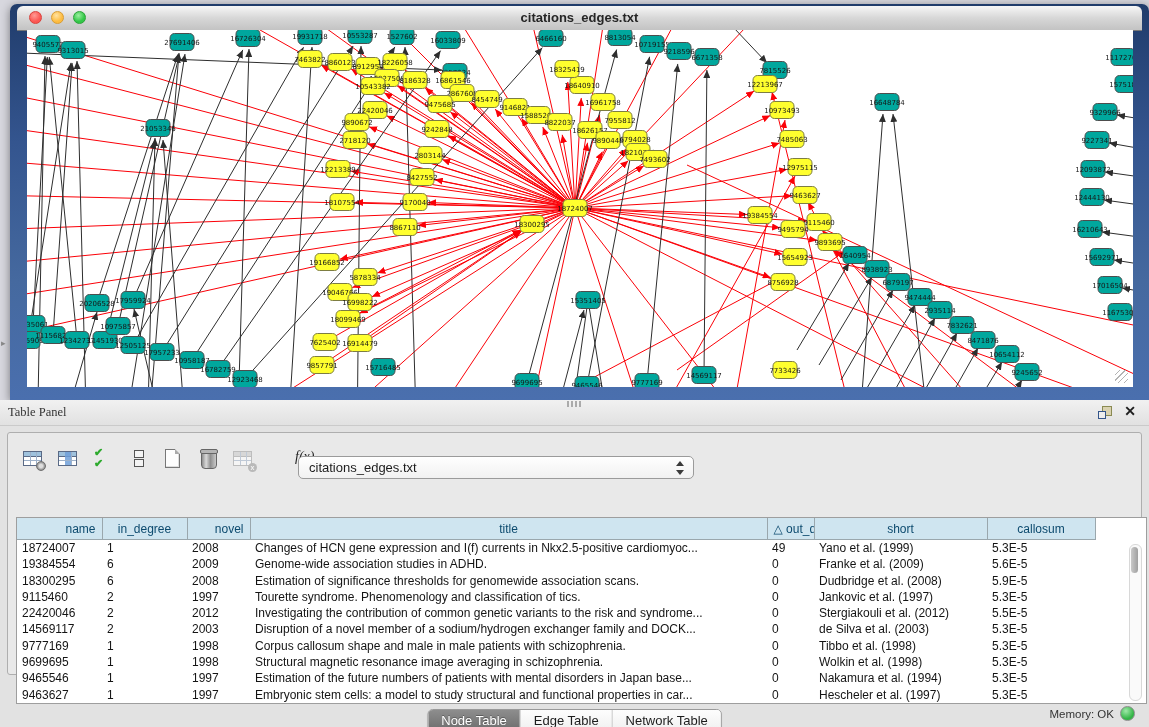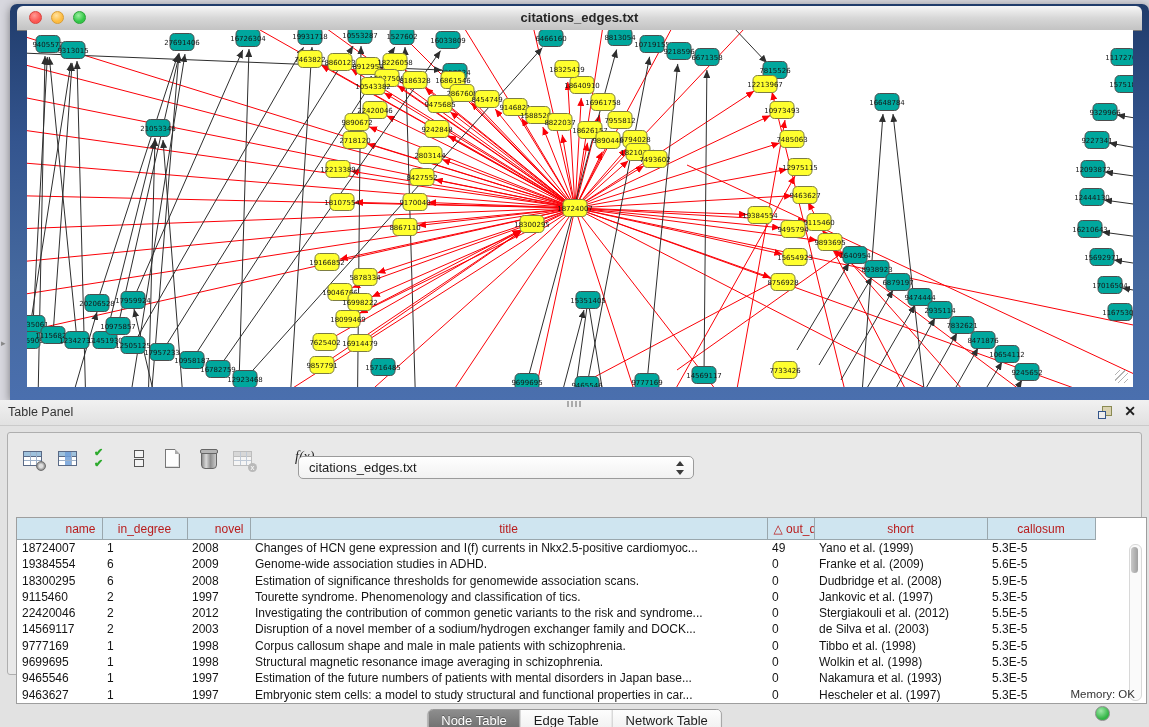--- a/index.html
+++ b/index.html
@@ -21,21 +21,21 @@
     font-size:13px;font-weight:600;color:#262626;}
   .canvas{position:absolute;left:17px;top:26px;width:1106px;height:357px;background:#fff;overflow:hidden;}
   .canvas svg{position:absolute;left:0;top:0;}
   .grip{position:absolute;right:5px;bottom:4px;width:13px;height:13px;
     background:repeating-linear-gradient(135deg,transparent 0 3px,#b3b3b3 3px 4px);}
   .collapsed-arrow{position:absolute;left:1px;top:338px;font-size:9px;color:#8a8a8a;}
   
   .table-panel{position:absolute;left:0;top:400px;width:1149px;height:327px;background:#e2e2e2;}
   .tp-header{position:absolute;left:0;top:0;right:0;height:25px;
     background:linear-gradient(#f1f1f1,#e1e1e1);border-bottom:1px solid #cacaca;}
-  .tp-title{position:absolute;left:8px;top:0;line-height:25px;font-size:12.5px;color:#333;}
+  .tp-title{position:absolute;left:8px;top:0;line-height:25px;font-size:12.5px;color:#333;font-family:Liberation Serif, serif;}
   .float-ic{position:absolute;right:38px;top:6px;width:13px;height:13px;}
   .float-ic .sq1{position:absolute;left:4px;top:0;width:8px;height:8px;border:1px solid #8a8a52;background:#d9d2b0;}
   .float-ic .sq2{position:absolute;left:0;top:5px;width:6px;height:6px;border:1px solid #33558a;background:#eee;}
   .close-ic{position:absolute;right:13px;top:3px;font-size:14px;font-weight:bold;color:#1d1d1d;cursor:default;}
   .tp-box{position:absolute;left:7px;top:32px;width:1133px;height:241px;
     background:#e9e9e9;border:1px solid #aeaeae;border-radius:3px;}
   
   .toolbar{position:absolute;left:12px;top:10px;height:30px;display:flex;align-items:center;gap:8px;}
   .tbtn{width:27px;height:27px;position:relative;display:inline-block;}
   .mini-table{position:absolute;left:3px;top:6px;width:19px;height:15px;background:#fff;
@@ -70,38 +70,38 @@
   .combo .val{position:absolute;left:10px;top:0;line-height:21px;}
   .combo .arr{position:absolute;right:9px;top:3px;width:8px;height:16px;}
   .combo .arr i{position:absolute;left:0;width:0;height:0;border-left:4px solid transparent;border-right:4px solid transparent;}
   .combo .arr i.up{top:1px;border-bottom:5px solid #3a3a3a;}
   .combo .arr i.dn{bottom:1px;border-top:5px solid #3a3a3a;}
   
   .tablewrap{position:absolute;left:8px;top:84px;width:1131px;height:187px;background:#fff;
     border:1px solid #9e9e9e;box-sizing:border-box;overflow:hidden;}
   table.grid{border-collapse:collapse;table-layout:fixed;width:1078px;font-size:12px;color:#141414;}
   table.grid th{background:#cfe5f0;border:1px solid #9aa7ad;border-top:none;height:21px;
-    font-weight:normal;font-size:12px;color:#b91c1c;padding:0 6px;white-space:nowrap;overflow:hidden;}
+    font-weight:normal;font-size:12px;color:#0c4a6e;padding:0 6px;white-space:nowrap;overflow:hidden;}
   table.grid th:first-child{border-left:none;}
   table.grid td{height:16px;padding:0 0 0 5px;white-space:nowrap;overflow:hidden;border:none;line-height:16.3px;}
   th.al-r{text-align:right;} th.al-c{text-align:center;} th.al-l{text-align:left;}
   .vscroll{position:absolute;right:4px;top:26px;width:11px;height:155px;background:#fafafa;
     border:1px solid #d8d8d8;border-radius:6px;}
   .vthumb{position:absolute;left:1px;top:2px;width:7px;height:26px;border-radius:4px;
     background:linear-gradient(90deg,#c9c9c9,#9f9f9f);}
   
   .tabs{position:absolute;left:50%;top:276px;transform:translateX(-50%);display:inline-flex;
     border:1px solid #9a9a9a;border-radius:5px;overflow:hidden;background:#fbfbfb;
     box-shadow:0 1px 1px rgba(0,0,0,.15);}
   .tabseg{padding:3px 13px;font-size:13px;color:#1c1c1c;background:linear-gradient(#fdfdfd,#f0f0f0);
     border-right:1px solid #bdbdbd;cursor:default;}
   .tabseg:last-child{border-right:none;}
   .tabseg.sel{background:linear-gradient(#8d8d8d,#6d6d6d);color:#fff;text-shadow:0 -1px 0 rgba(0,0,0,.3);}
   
-  .statusbar{position:absolute;right:14px;bottom:6px;font-size:11.5px;color:#333;display:flex;align-items:center;gap:6px;flex-direction:column;}
+  .statusbar{position:absolute;right:14px;bottom:6px;font-size:11.5px;color:#333;display:flex;align-items:center;gap:6px;}
   .memdot{width:13px;height:13px;border-radius:50%;border:1px solid #8b8b8b;
     background:radial-gradient(circle at 38% 30%,#9fe8a8,#33b546 65%);}
   .split-handle{position:absolute;left:567px;top:401px;width:14px;height:6px;
     background:repeating-linear-gradient(90deg,#9a9a9a 0 2px,transparent 2px 4px);opacity:.8;}
 </style>
 </head>
 <body>
 
 <span class="collapsed-arrow">▸</span>
 
@@ -869,21 +869,21 @@
               <td>0</td>
               <td>Wolkin et al. (1998)</td>
               <td>5.3E-5</td>
             </tr>
             <tr>
               <td>9465546</td>
               <td>1</td>
               <td>1997</td>
               <td>Estimation of the future numbers of patients with mental disorders in Japan base...</td>
               <td>0</td>
-              <td>Nakamura et al. (1993)</td>
+              <td>Nakamura et al. (1994)</td>
               <td>5.3E-5</td>
             </tr>
             <tr>
               <td>9463627</td>
               <td>1</td>
               <td>1997</td>
               <td>Embryonic stem cells: a model to study structural and functional properties in car...</td>
               <td>0</td>
               <td>Hescheler et al. (1997)</td>
               <td>5.3E-5</td>

